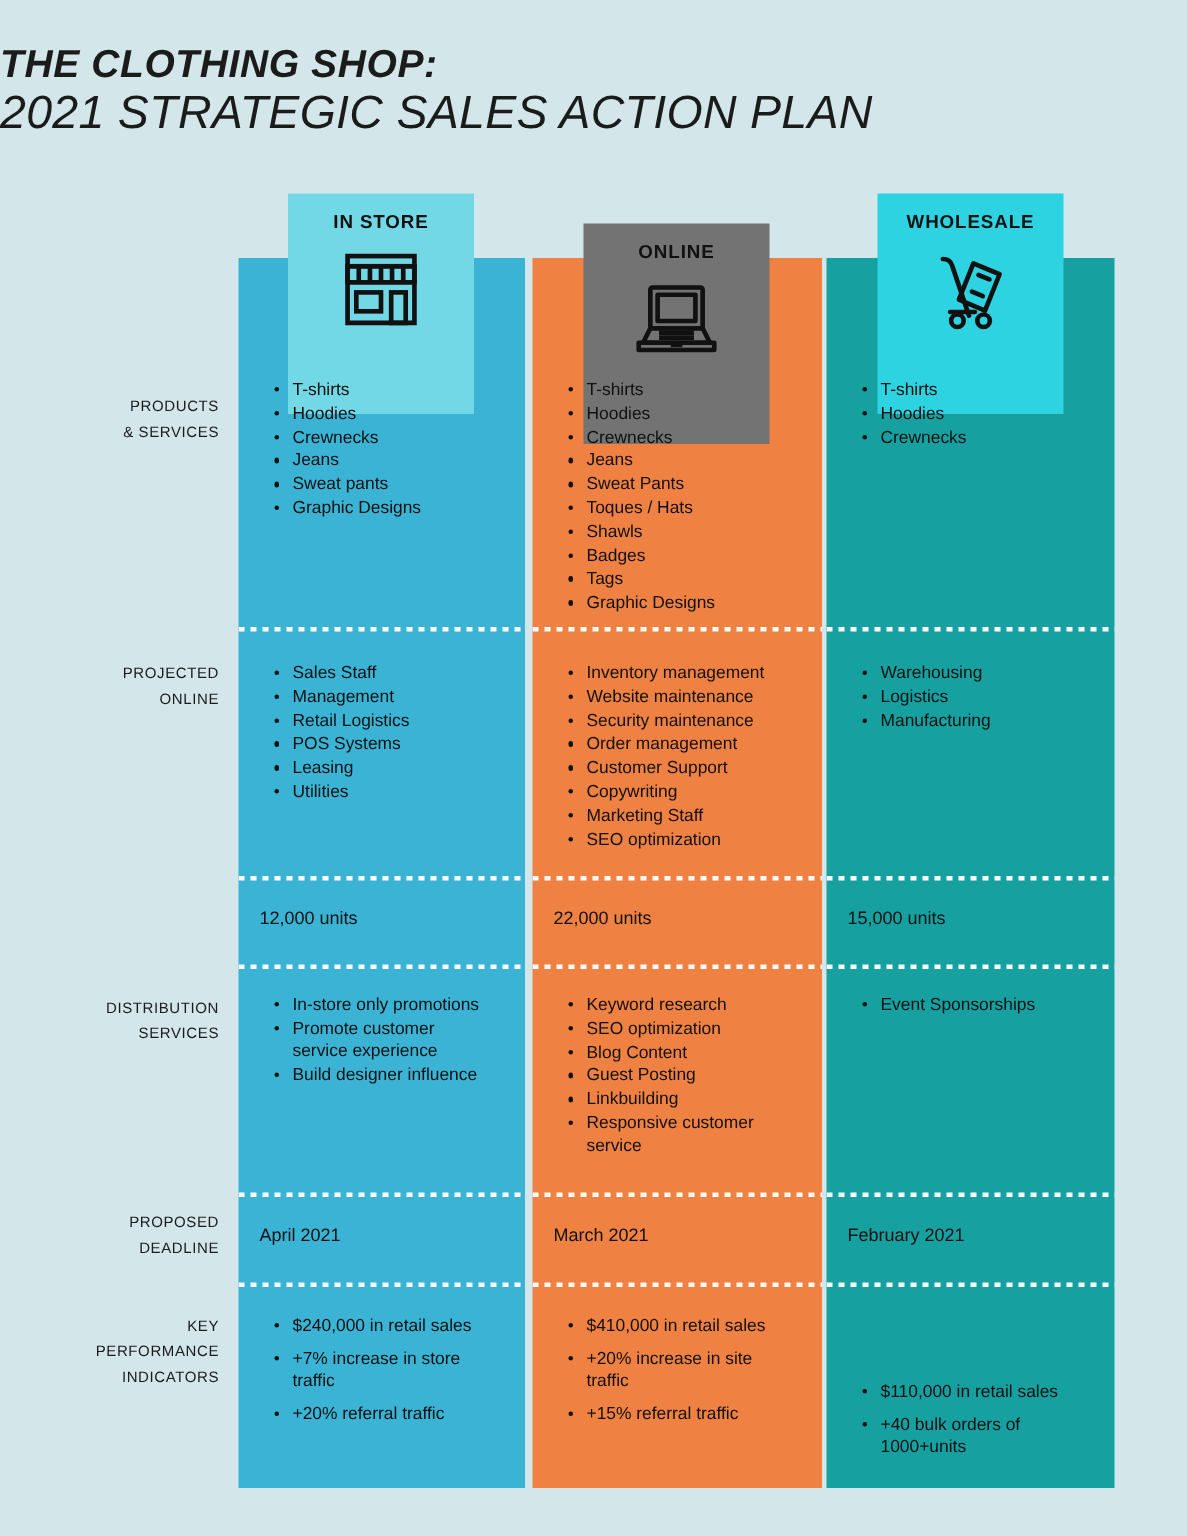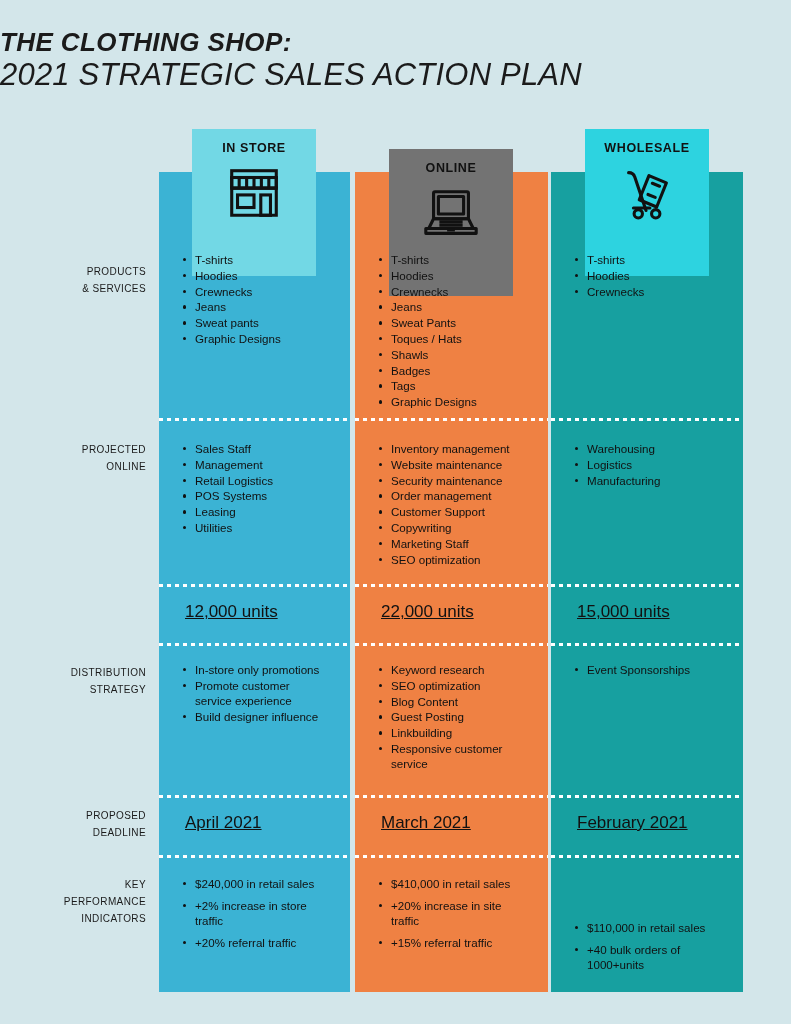--- a/index.html
+++ b/index.html
@@ -75,21 +75,21 @@
     position:relative;font-size:11.6px;line-height:15.3px;color:#111;
     margin:0 0 0.5px 0;
   }
   ul.bl li::before{
     content:"";position:absolute;left:-12px;top:6px;
     width:3.4px;height:3.4px;border-radius:50%;background:#111;
   }
   ul.bl.spaced li{margin-bottom:6px;line-height:15.6px;}
 
   .plain{
-    font-size:17px;color:#111;padding-left:26px;line-height:18px;text-decoration:underline;
+    font-size:12px;color:#111;padding-left:14px;line-height:18px;
   }
 </style>
 </head>
 <body>
 
 <div class="title-block">
   <div class="title-main">THE CLOTHING SHOP:</div>
   <div class="title-sub">2021 STRATEGIC SALES ACTION PLAN</div>
 </div>
 
@@ -165,21 +165,21 @@
   <div class="row-label" style="top:263px">
     <div>PRODUCTS</div>
     <div>&amp; SERVICES</div>
   </div>
   <div class="row-label" style="top:441px">
     <div>PROJECTED</div>
     <div>ONLINE</div>
   </div>
   <div class="row-label" style="top:664px">
     <div>DISTRIBUTION</div>
-    <div>STRATEGY</div>
+    <div>SERVICES</div>
   </div>
   <div class="row-label" style="top:807px">
     <div>PROPOSED</div>
     <div>DEADLINE</div>
   </div>
   <div class="row-label" style="top:876px">
     <div>KEY</div>
     <div>PERFORMANCE</div>
     <div>INDICATORS</div>
   </div>
@@ -285,21 +285,21 @@
   <div class="cell k1" style="top:814px">
     <div class="plain">March 2021</div>
   </div>
   <div class="cell k2" style="top:814px">
     <div class="plain">February 2021</div>
   </div>
 
   <div class="cell k0" style="top:876px">
     <ul class="bl spaced">
       <li>$240,000 in retail sales</li>
-      <li>+2% increase in store traffic</li>
+      <li>+7% increase in store traffic</li>
       <li>+20% referral traffic</li>
     </ul>
   </div>
   <div class="cell k1" style="top:876px">
     <ul class="bl spaced">
       <li>$410,000 in retail sales</li>
       <li>+20% increase in site traffic</li>
       <li>+15% referral traffic</li>
     </ul>
   </div>

